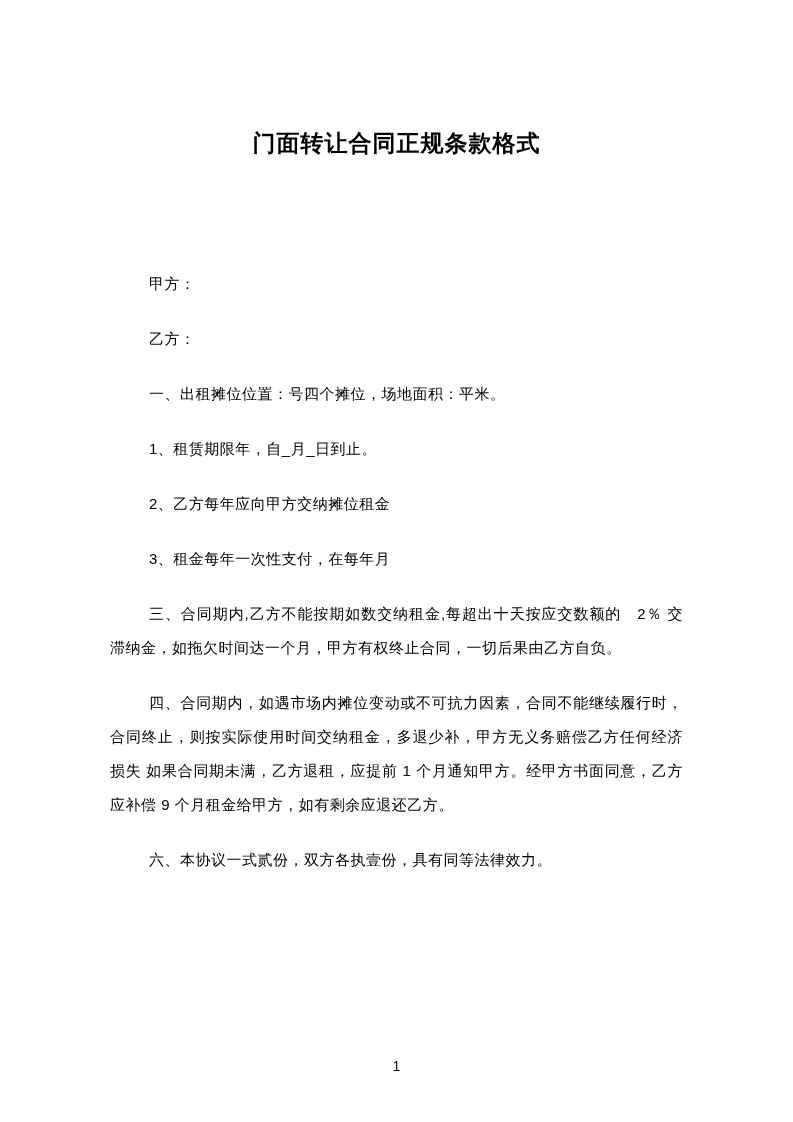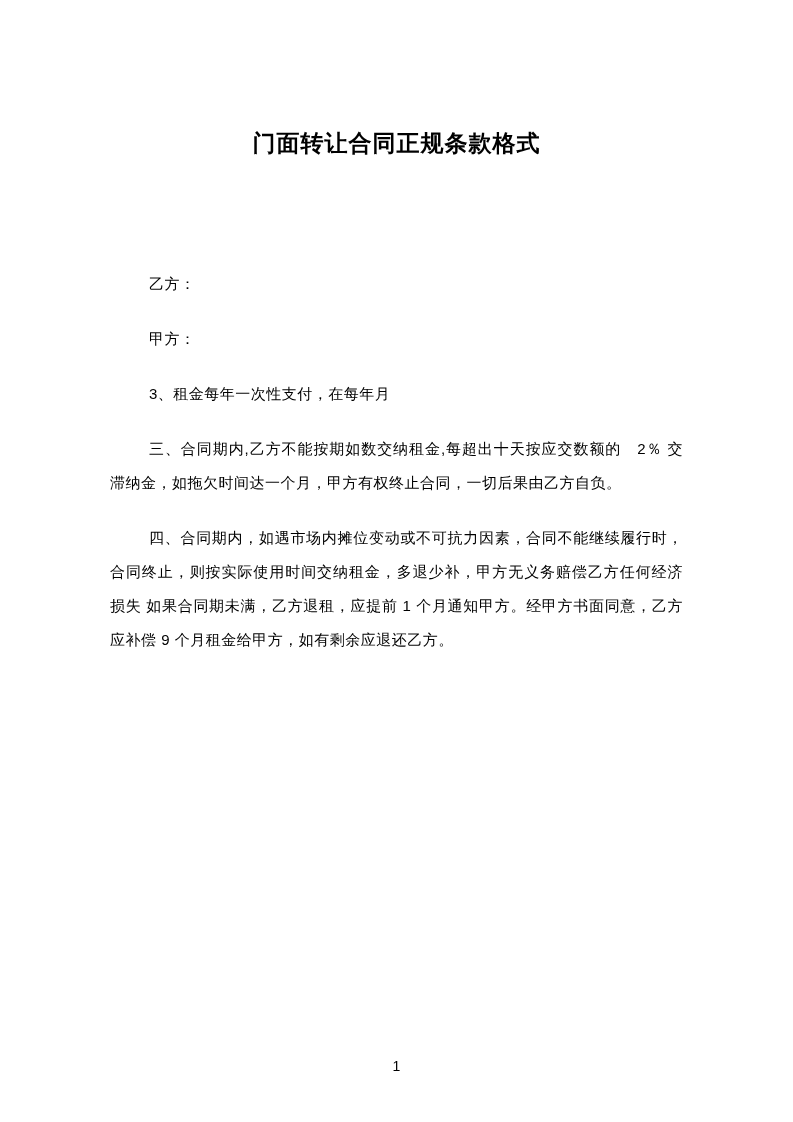--- a/index.html
+++ b/index.html
@@ -47,21 +47,25 @@
     color: #000000;
   }
 </style>
 </head>
 <body>
 
 <div class="page">
   <h1 class="doc-title">门面转让合同正规条款格式</h1>
 
   <div class="doc-body">
+    <p>甲方：</p>
     <p>乙方：</p>
-    <p>甲方：</p>
+    <p>一、出租摊位位置：号四个摊位，场地面积：平米。</p>
+    <p>1、租赁期限年，自_月_日到止。</p>
+    <p>2、乙方每年应向甲方交纳摊位租金</p>
     <p>3、租金每年一次性支付，在每年月</p>
     <p>三、合同期内,乙方不能按期如数交纳租金,每超出十天按应交数额的　2％ 交滞纳金，如拖欠时间达一个月，甲方有权终止合同，一切后果由乙方自负。</p>
     <p>四、合同期内，如遇市场内摊位变动或不可抗力因素，合同不能继续履行时，合同终止，则按实际使用时间交纳租金，多退少补，甲方无义务赔偿乙方任何经济损失 如果合同期未满，乙方退租，应提前 1 个月通知甲方。经甲方书面同意，乙方应补偿 9 个月租金给甲方，如有剩余应退还乙方。</p>
+    <p>六、本协议一式贰份，双方各执壹份，具有同等法律效力。</p>
   </div>
 
   <div class="page-number">1</div>
 </div>
 
 </body></html>

